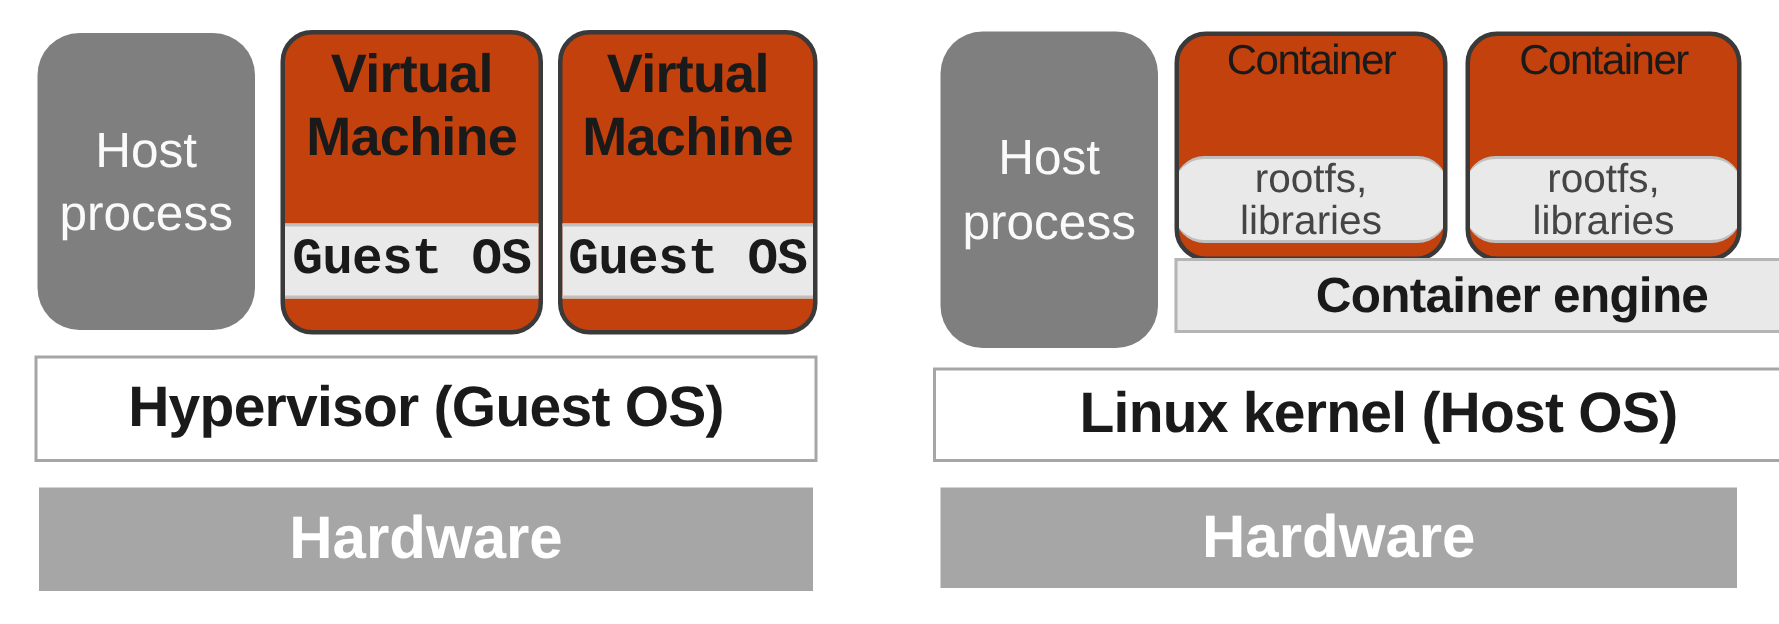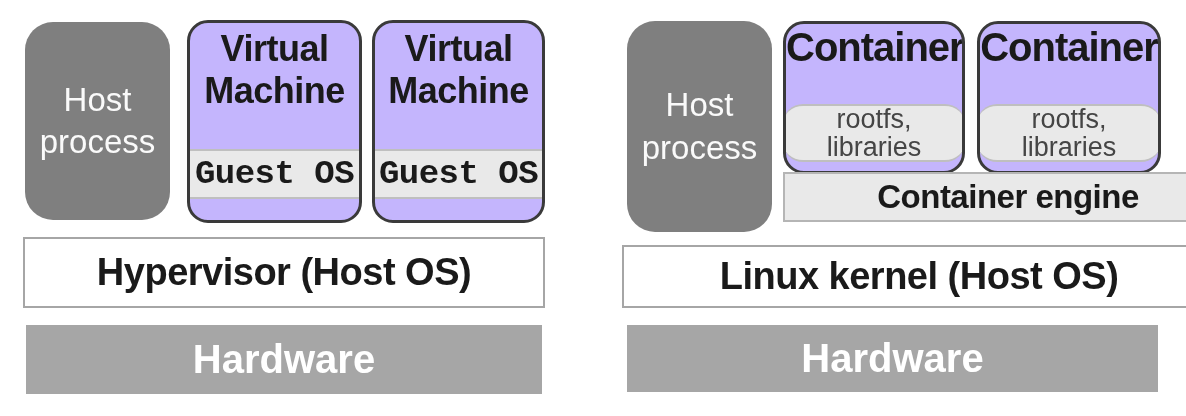--- a/index.html
+++ b/index.html
@@ -22,31 +22,31 @@
   .center{display:flex;align-items:center;justify-content:center;text-align:center;}
   .ml{white-space:pre-line;}
 
   
   .host-box{background:var(--box_gray);border-radius:28px;}
   .host-label{font-weight:400;font-size:33px;line-height:1.28;color:var(--white_text);}
   .host-left{left:25px;top:22px;width:145px;height:198px;}
   .host-right{left:627px;top:21px;width:145px;height:211px;}
 
   
-  .unit-box{background:#c4b5fd;border:3px solid var(--box_border);border-radius:21px;overflow:hidden;}
+  .unit-box{background:#c2410c;border:3px solid var(--box_border);border-radius:21px;overflow:hidden;}
   .vm1{left:187px;top:20px;width:175px;height:203px;}
   .vm2{left:372px;top:20px;width:173px;height:203px;}
   .vm-title{left:0;right:0;top:5px;font-weight:700;font-size:36px;line-height:1.16;letter-spacing:-0.5px;text-align:center;}
   .os-band{left:-3px;right:-3px;top:126px;height:50px;background:var(--band_gray);
            border-top:2px solid var(--band_border);border-bottom:2px solid var(--band_border);
            font-weight:700;font-size:34px;letter-spacing:-0.5px;font-family:Liberation Mono, monospace;}
 
   .ctA{left:783px;top:21px;width:182px;height:153px;}
   .ctB{left:977px;top:21px;width:184px;height:153px;}
-  .ct-title{left:0;right:0;top:1px;font-weight:700;font-size:40px;line-height:1.1;letter-spacing:-1px;text-align:center;}
+  .ct-title{left:0;right:0;top:1px;font-weight:400;font-size:28px;line-height:1.1;letter-spacing:-1px;text-align:center;}
   .ct-sub{left:0;right:0;top:37px;font-weight:700;font-size:22px;letter-spacing:-0.5px;text-align:center;}
   .ct-band{left:-3px;right:-3px;top:80px;height:58px;background:var(--band_gray);
            border-top:2px solid var(--band_border);border-bottom:2px solid var(--band_border);
            font-weight:400;font-size:27px;line-height:1.05;color:var(--band_text);border-radius:20px;}
 
   
   .white-bar{background:#ffffff;border:2px solid var(--bar_border);}
   .bar-label{font-weight:700;font-size:38px;letter-spacing:-0.5px;}
   .hypervisor{left:23px;top:237px;width:522px;height:71px;}
   .kernel{left:622px;top:245px;width:594px;height:63px;align-items:center;}
@@ -75,21 +75,21 @@
       <div class="abs os-band center">Guest OS</div>
     </div>
 
     <div class="abs unit-box vm2">
       <div class="abs vm-title ml">Virtual
 Machine</div>
       <div class="abs os-band center">Guest OS</div>
     </div>
 
     <div class="abs white-bar hypervisor center">
-      <span class="bar-label">Hypervisor (Host OS)</span>
+      <span class="bar-label">Hypervisor (Guest OS)</span>
     </div>
 
     <div class="abs hardware hw-left center">
       <span>Hardware</span>
     </div>
   </div>
 
   <div>
     <div class="abs host-box host-right center">
       <span class="host-label ml">Host

